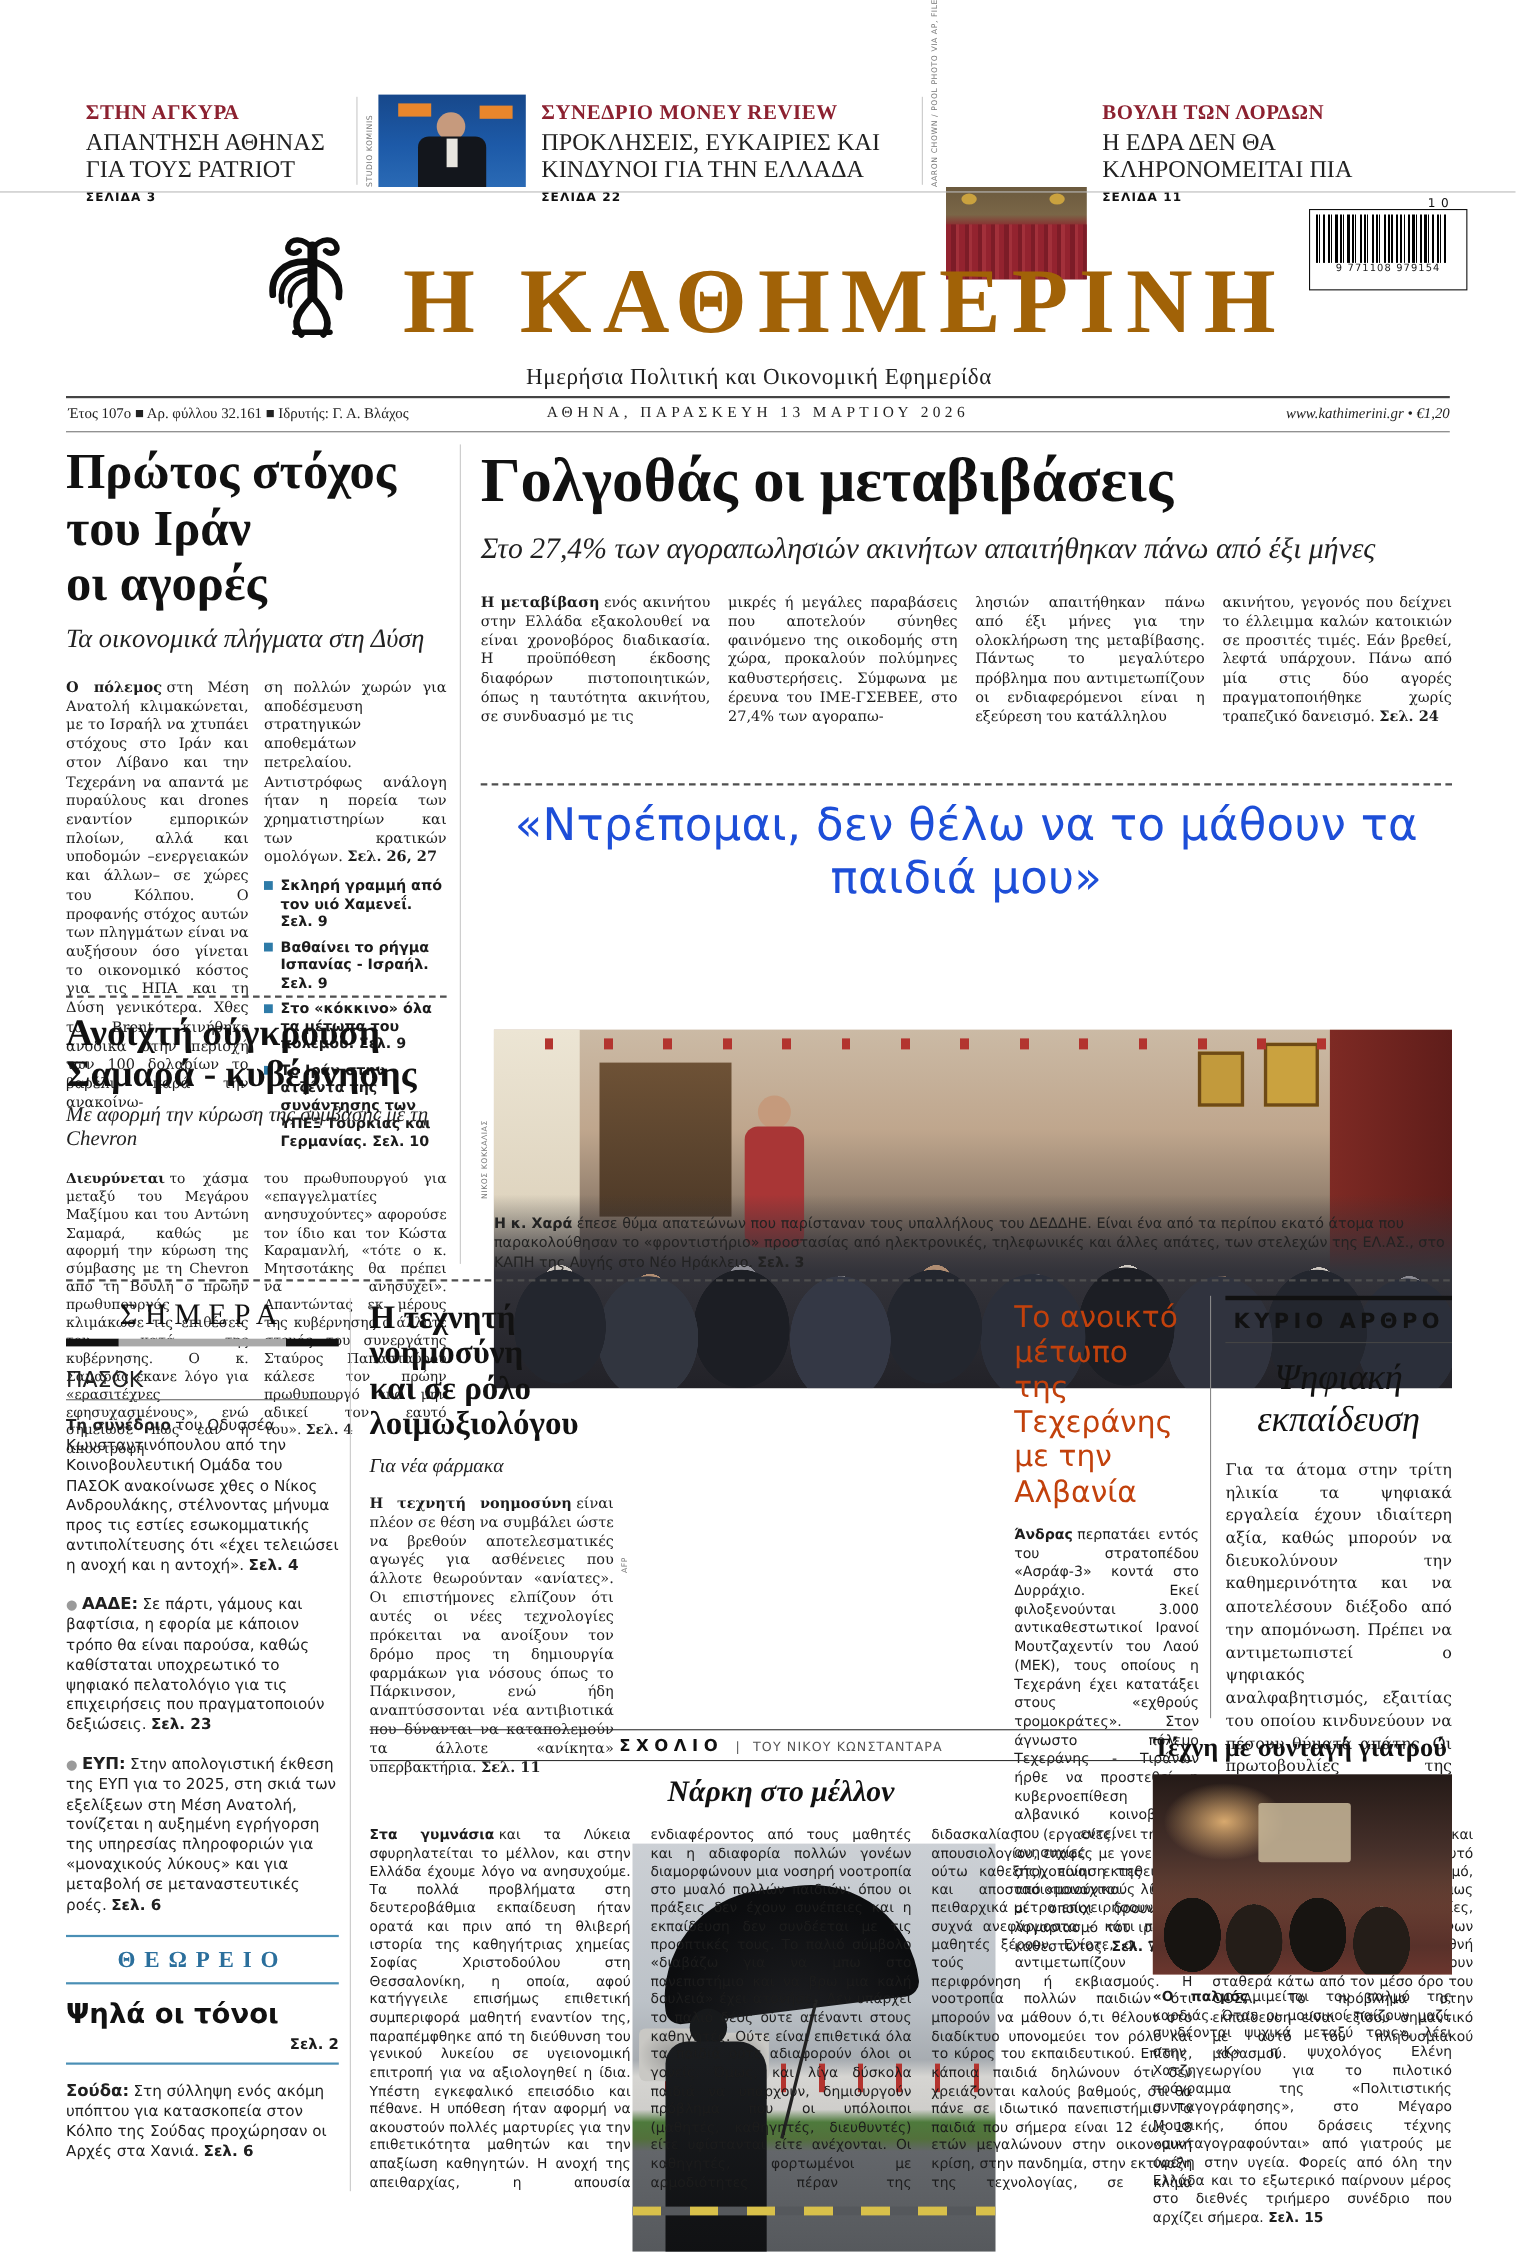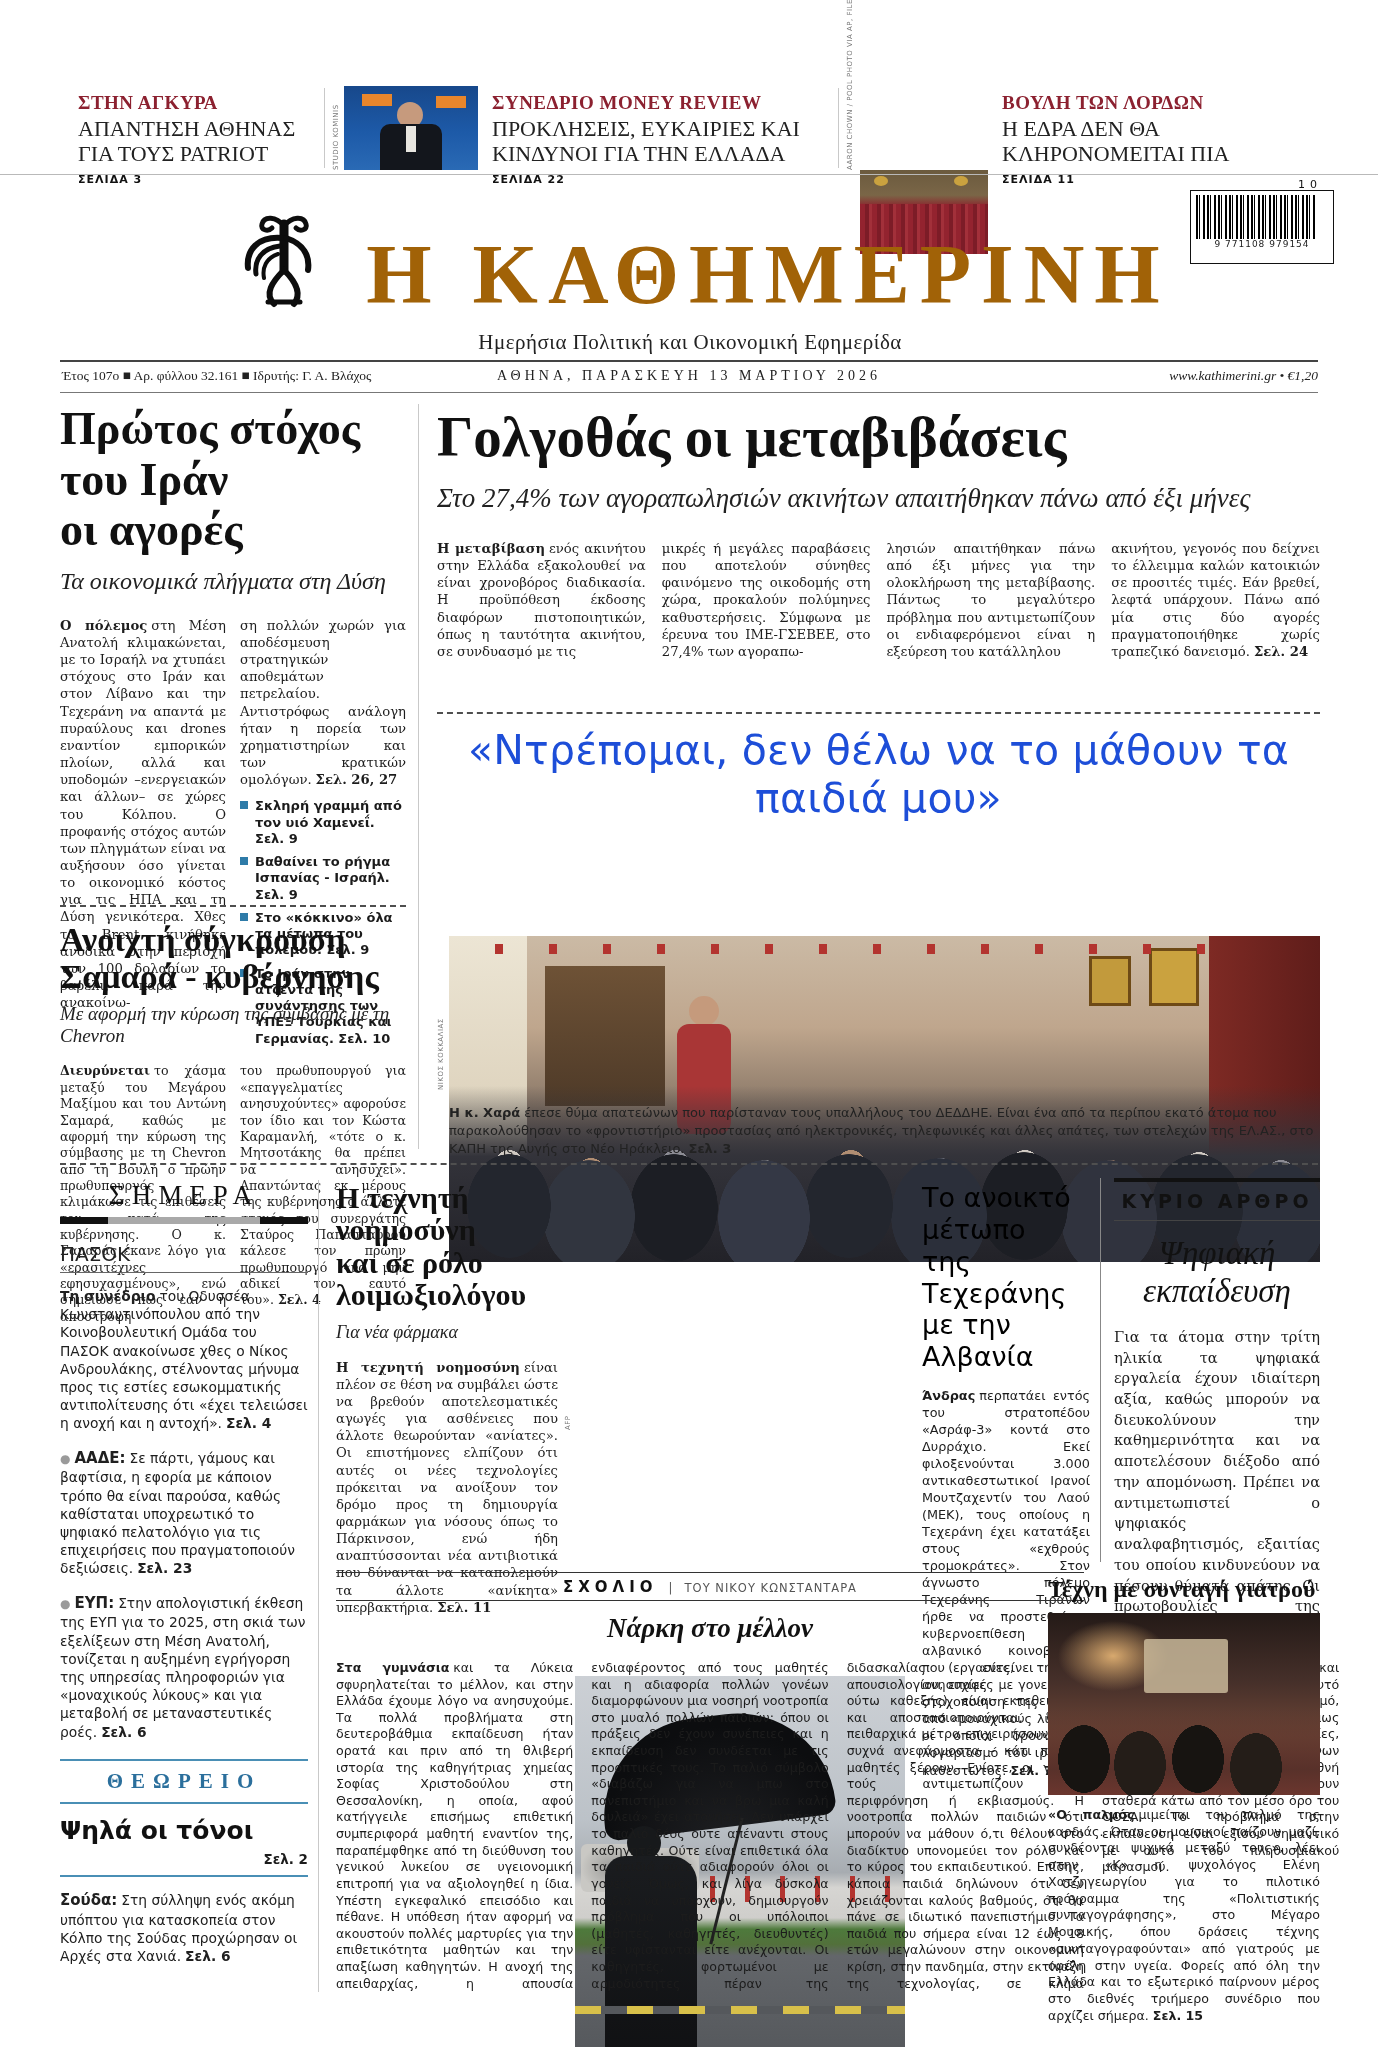--- a/index.html
+++ b/index.html
@@ -39,21 +39,21 @@
   .sim-title{font-family:"Liberation Serif",serif;font-size:27px;letter-spacing:7px;color:#111;text-align:center;}
   .sim-bar{display:flex;height:7px;}
   .sim-bar .b1{background:#111;width:48px;} .sim-bar .b2{background:#a9a9a9;flex:1;} .sim-bar .b3{background:#111;width:48px;}
   .sim-kicker{font-size:20px;color:#222;}
   .sim-h{font-weight:bold;font-size:24.5px;line-height:1.17;color:#111;}
   .sim-body{font-size:13.8px;line-height:1.32;color:#202020;}
   .dot{color:#9a9a9a;font-size:12px;margin-right:4px;}
   .blue-rule{height:2px;background:#4a8fb5;}
   .theorio{font-family:"Liberation Serif",serif;font-weight:bold;font-size:21px;letter-spacing:8px;color:#2b6f9c;text-align:center;}
   
-  .h-sans-light{font-size:27px;line-height:1.18;color:#000000;}
+  .h-sans-light{font-size:27px;line-height:1.18;color:#c2410c;}
   .kyrio-label{font-weight:bold;font-size:19px;letter-spacing:4px;color:#111;text-align:center;}
   .kyrio-title{font-family:"Liberation Serif",serif;font-style:italic;font-size:33px;line-height:1.15;color:#111;text-align:center;}
   .kyrio-body{font-family:"DejaVu Serif",serif;font-size:14.6px;line-height:1.42;}
   .sxolio-head{text-align:center;}
   .sxolio-label{font-weight:bold;font-size:15px;letter-spacing:5px;color:#111;}
   .sxolio-by{font-size:11.5px;color:#555;letter-spacing:1px;}
   .sxolio-title{font-family:"Liberation Serif",serif;font-style:italic;font-weight:bold;font-size:27px;color:#111;text-align:center;}
   .sxolio-body{font-size:12.6px;line-height:1.32;column-count:3;column-gap:18px;}
   .art-h{font-family:"Liberation Serif",serif;font-weight:bold;font-size:24px;color:#111;}
   .art-body{font-size:12.6px;line-height:1.33;}

